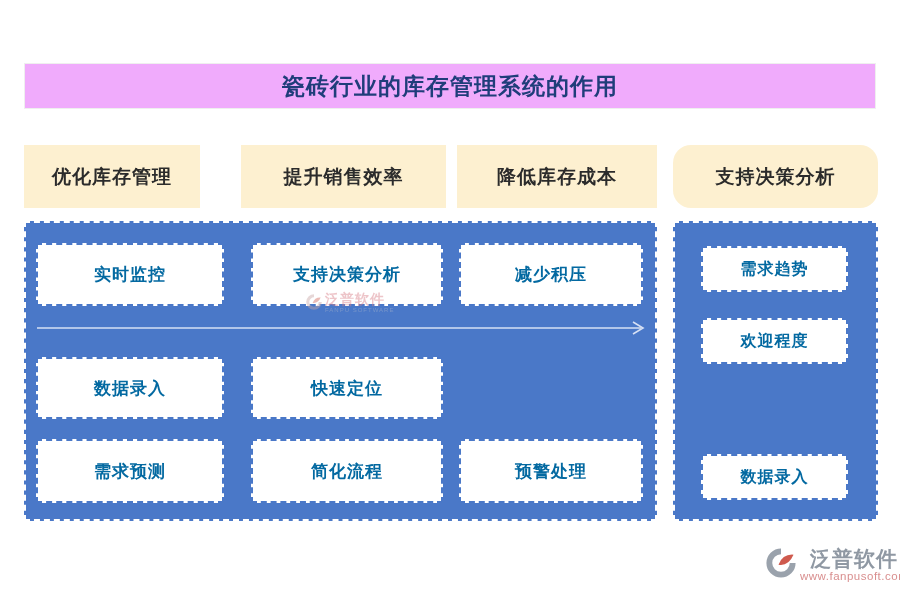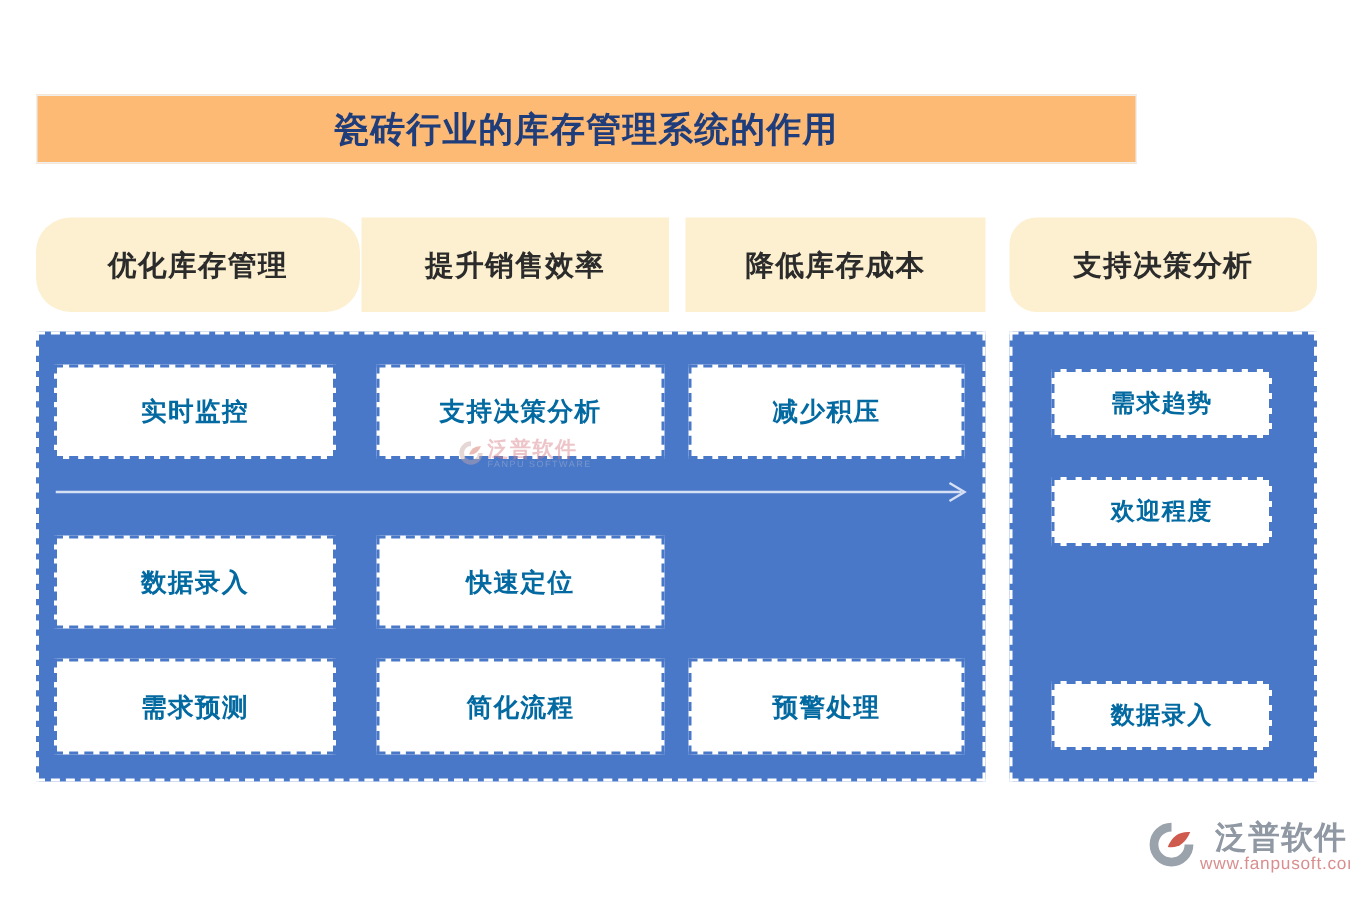--- a/index.html
+++ b/index.html
@@ -6,34 +6,34 @@
   html, body { width: 900px; height: 600px; }
   body {
     font-family: "Liberation Sans", "DejaVu Sans", sans-serif;
     background: #ffffff;
     position: relative;
     overflow: hidden;
   }
   .page { position: absolute; inset: 0; width: 900px; height: 600px; background: #ffffff; }
 
   .title-box {
-    position: absolute; left: 24px; top: 63px; width: 734px; height: 46px;
-    border: 1px solid #efefef; background: #fdba74;
+    position: absolute; left: 24px; top: 63px; width: 852px; height: 46px;
+    border: 1px solid #efefef; background: #f0abfc;
     display: flex; align-items: center; justify-content: center;
   }
   .title-box span {
     color: #1f3d7a; font-size: 23px; font-weight: bold; letter-spacing: 1px;
   }
 
   .header-box {
     position: absolute; top: 145px; height: 63px; background: #fdf0d0;
     display: flex; align-items: center; justify-content: center;
     color: #2b2b2b; font-size: 19px; font-weight: bold; letter-spacing: 1px;
   }
-  .header-1 { left: 24px;  width: 216px; border-radius: 23px; }
+  .header-1 { left: 24px;  width: 176px; }
   .header-2 { left: 241px; width: 205px; }
   .header-3 { left: 457px; width: 200px; }
   .header-4 { left: 673px; width: 205px; border-radius: 18px; }
 
   .panel {
     position: absolute; top: 221px; height: 300px;
     background: #4a78c8; border: 2px dashed #ffffff;
   }
   .panel-main  { left: 24px;  width: 633px; }
   .panel-right { left: 673px; width: 205px; }

